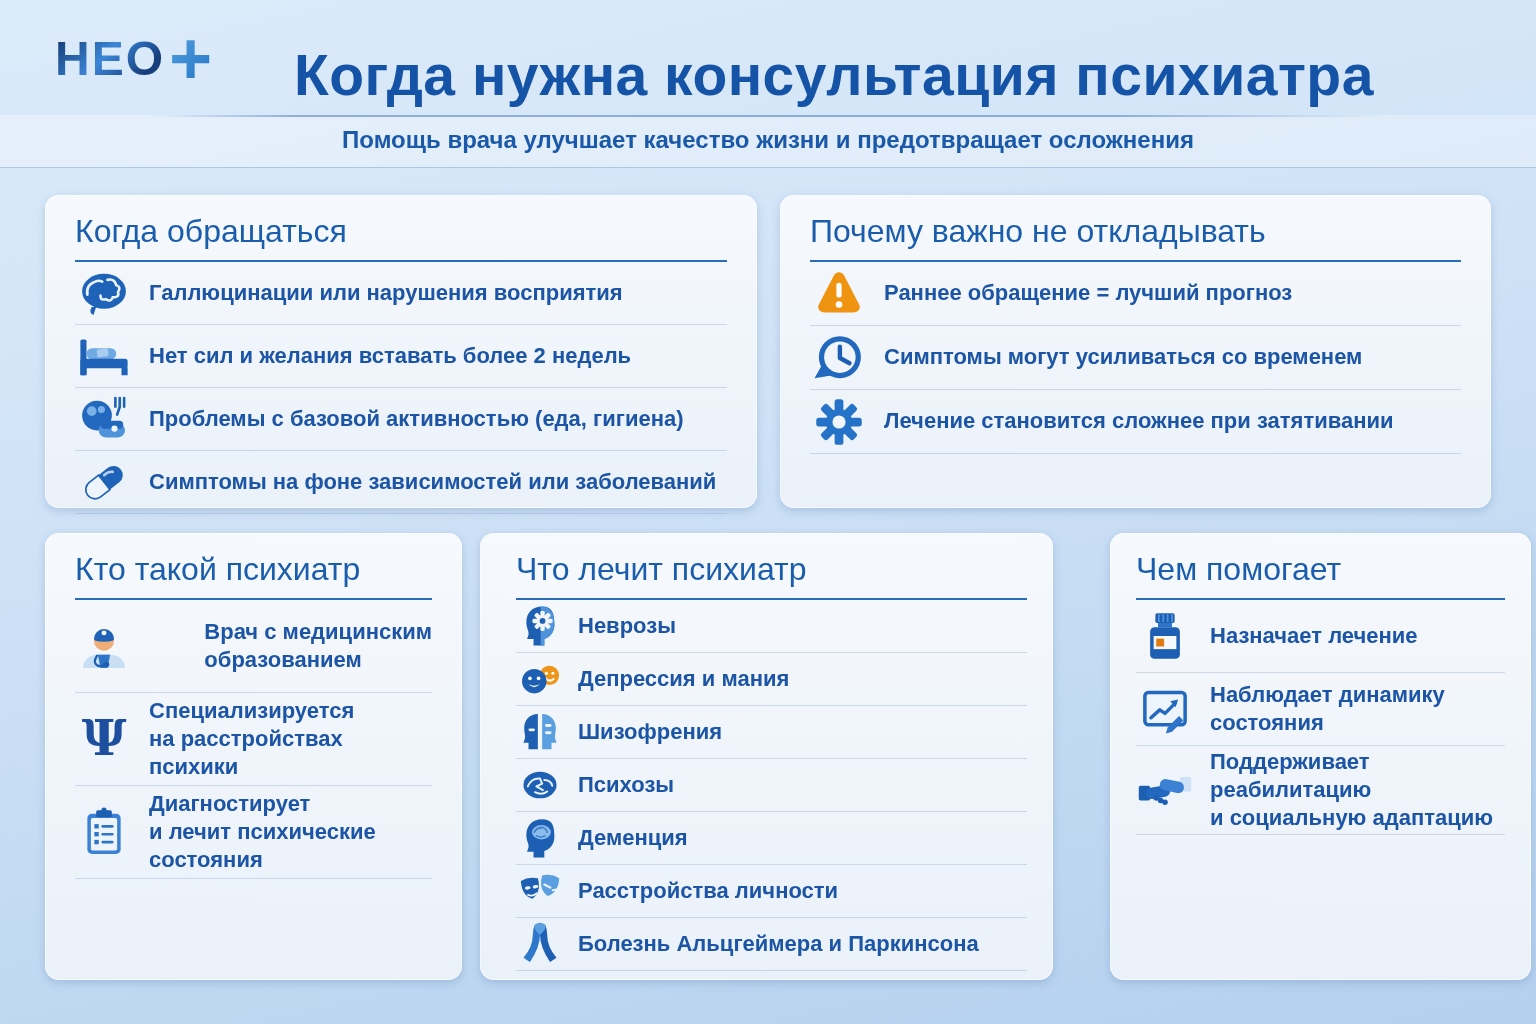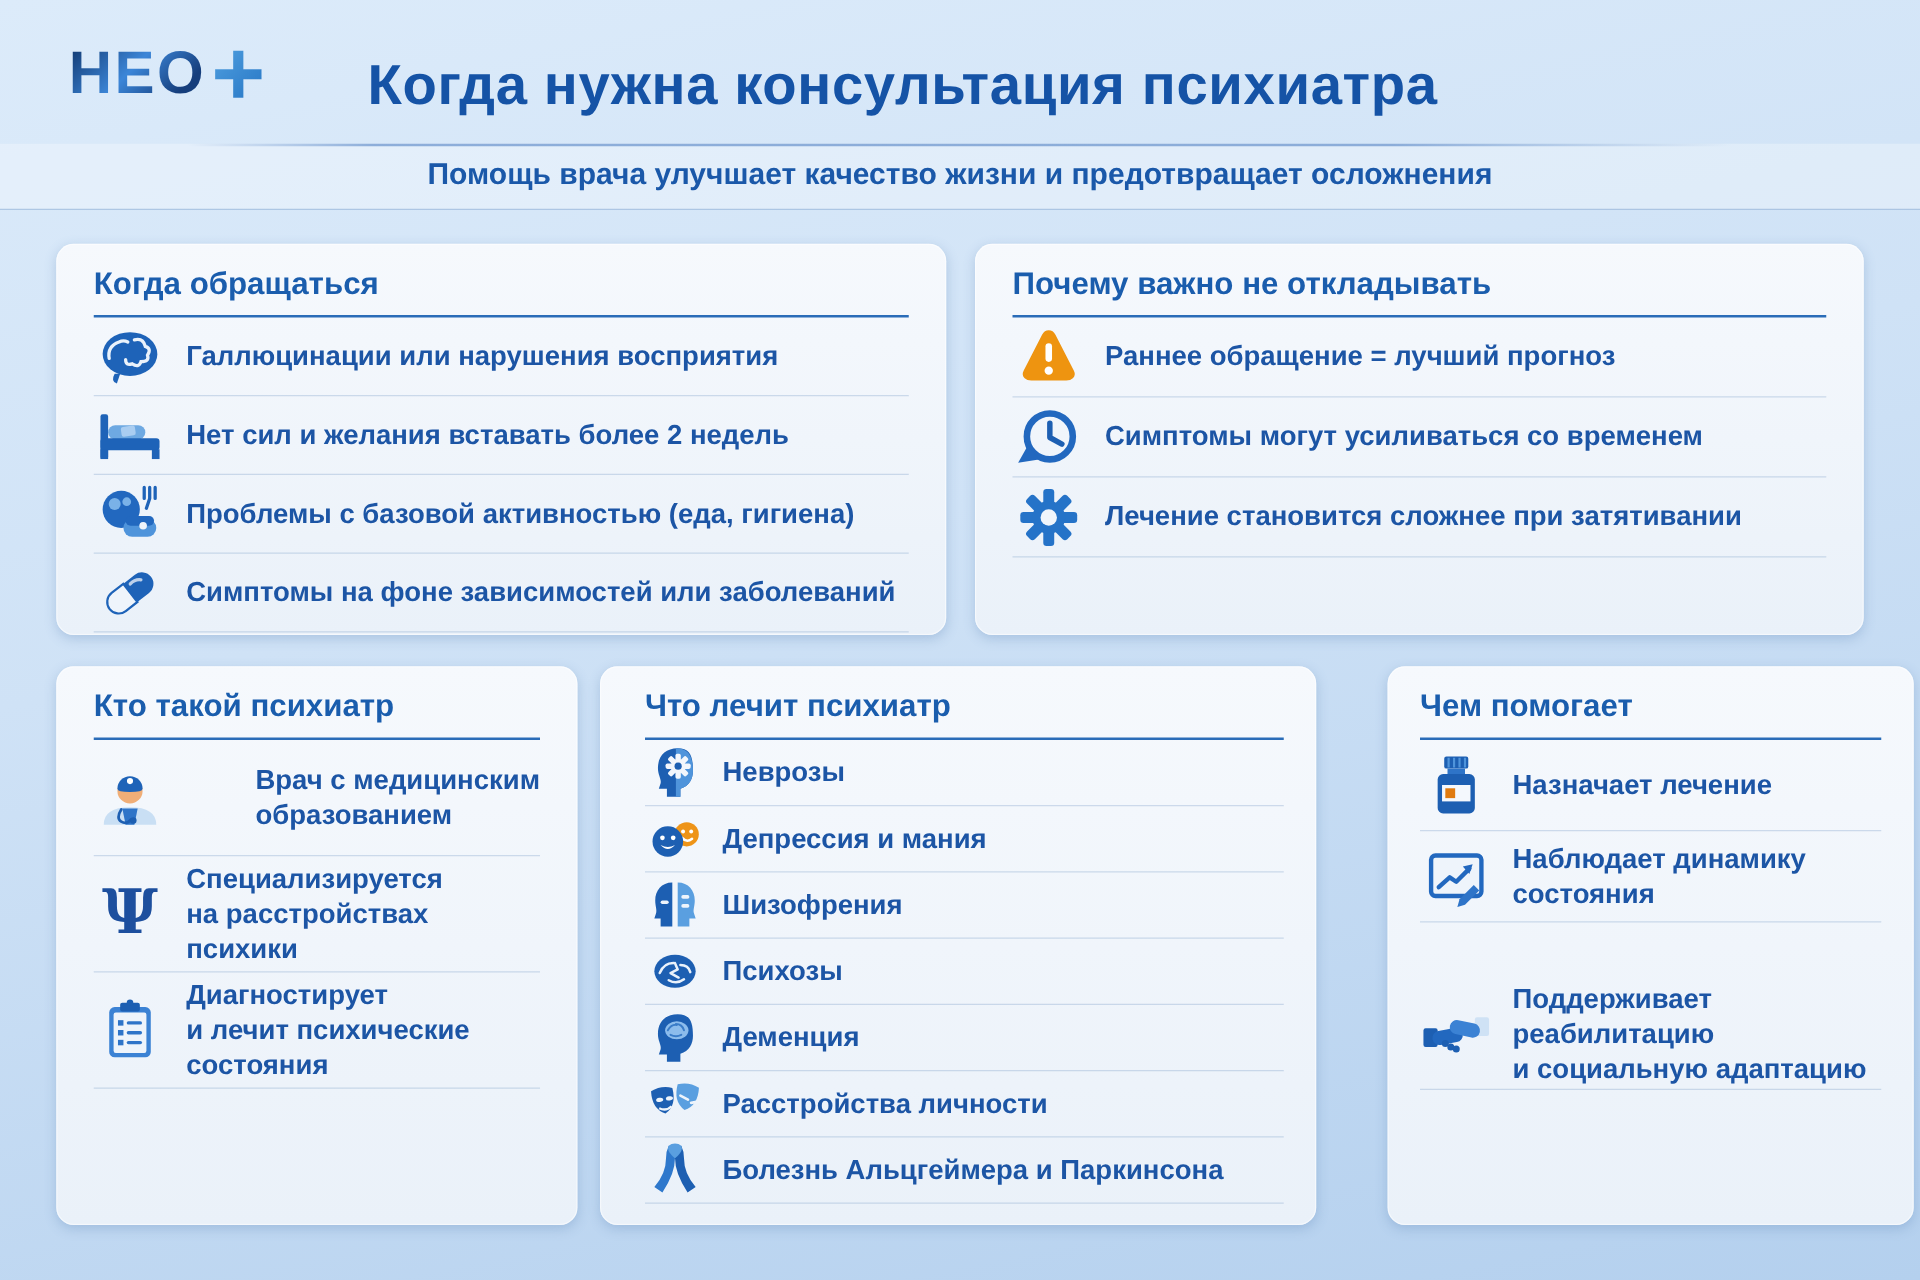--- a/index.html
+++ b/index.html
@@ -12,52 +12,52 @@
   .logo{position:absolute;left:55px;top:26px;display:flex;align-items:center;}
   .logo-neo{font-size:48px;font-weight:900;letter-spacing:2px;line-height:1;
     color:#1c4f94;
     background:linear-gradient(135deg,#10356b 0%,#3c86d8 45%,#163e7c 80%);
     -webkit-background-clip:text;background-clip:text;-webkit-text-fill-color:transparent;}
   .logo-plus{font-size:74px;font-weight:900;line-height:.9;margin-left:4px;
     color:#2e86d4;
     background:linear-gradient(135deg,#57a6e4,#1f6fc0);
     -webkit-background-clip:text;background-clip:text;-webkit-text-fill-color:transparent;}
   .page-title{position:absolute;left:294px;top:42px;margin:0;
-    font-size:45px;font-weight:800;color:#1553a6;letter-spacing:.5px;}
+    font-size:57px;font-weight:800;color:#1553a6;letter-spacing:.5px;}
   .subtitle-band{position:absolute;left:0;top:115px;width:1536px;height:52px;
     background:rgba(255,255,255,.30);
     border-bottom:1px solid rgba(130,165,210,.55);}
   .subtitle-band::before{content:"";position:absolute;top:0;left:150px;right:150px;height:2px;
     background:linear-gradient(90deg,rgba(70,120,190,0),rgba(70,120,190,.55) 12%,rgba(70,120,190,.55) 78%,rgba(70,120,190,0));}
   .subtitle{margin:0;text-align:center;line-height:50px;font-size:24px;font-weight:700;color:#1a58a9;}
   
   .card{position:absolute;box-sizing:border-box;
     background:linear-gradient(180deg,#f6f9fd 0%,#eaf1f9 100%);
     border-radius:14px;padding:18px 30px 0 30px;
     box-shadow:0 3px 9px rgba(90,130,180,.30),0 0 0 1px rgba(255,255,255,.5) inset;}
-  .card h2{margin:0;font-size:25px;font-weight:700;color:#1a5dad;
+  .card h2{margin:0;font-size:32px;font-weight:400;color:#1a5dad;
     padding-bottom:10px;border-bottom:2px solid #2a6cb8;}
   .row{display:flex;align-items:center;gap:16px;
     border-bottom:1px solid rgba(125,158,200,.33);}
   .icn{width:58px;height:58px;flex:0 0 58px;display:flex;align-items:center;justify-content:center;}
   .icn svg{width:56px;height:56px;display:block;}
   .lbl{font-size:22px;font-weight:700;color:#1c55a5;white-space:pre-line;line-height:1.28;}
   .card-when{left:45px;top:195px;width:712px;height:313px;}
   .card-when .row{height:62px;align-items:center;}
   .card-why{left:780px;top:195px;width:711px;height:313px;}
   .card-why .row{height:63px;}
   .card-who{left:45px;top:533px;width:417px;height:447px;}
   .card-who .row{height:92px;justify-content:space-between;}
   .card-what{left:480px;top:533px;width:573px;height:447px;padding-left:36px;padding-right:26px;}
   .card-what .row{height:52px;gap:14px;}
   .card-what .icn{width:48px;height:48px;flex-basis:48px;}
   .card-what .icn svg{width:46px;height:46px;}
   .card-how{left:1110px;top:533px;width:421px;height:447px;padding-left:26px;padding-right:26px;}
   .card-how .row{height:72px;}
-  .card-how .row.tall{height:88px;margin-top:45px;}
+  .card-how .row.tall{height:88px;}
 </style>
 </head>
 <body>
 
 <div class="page">
 
   <div class="logo">
     <span class="logo-neo">НЕО</span>
     <span class="logo-plus">+</span>
   </div>

